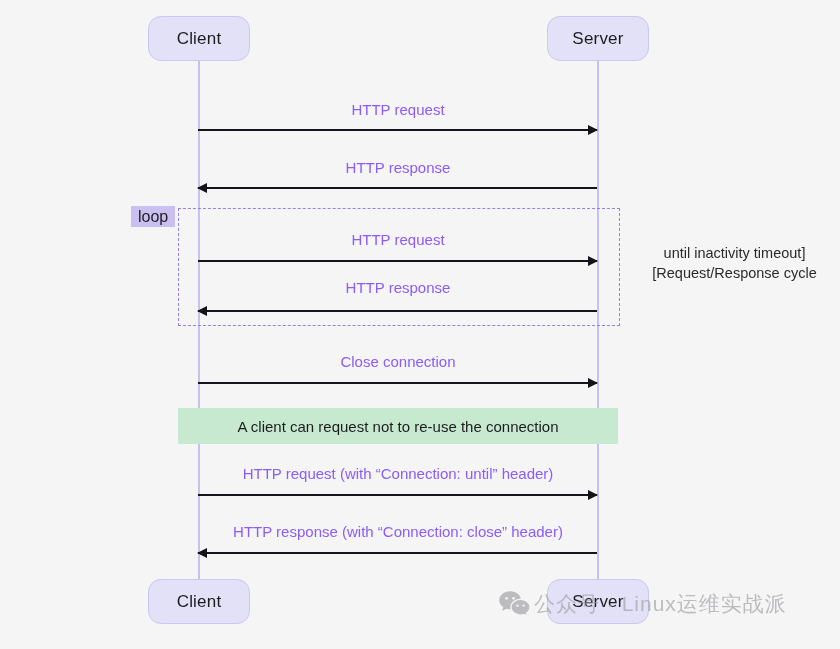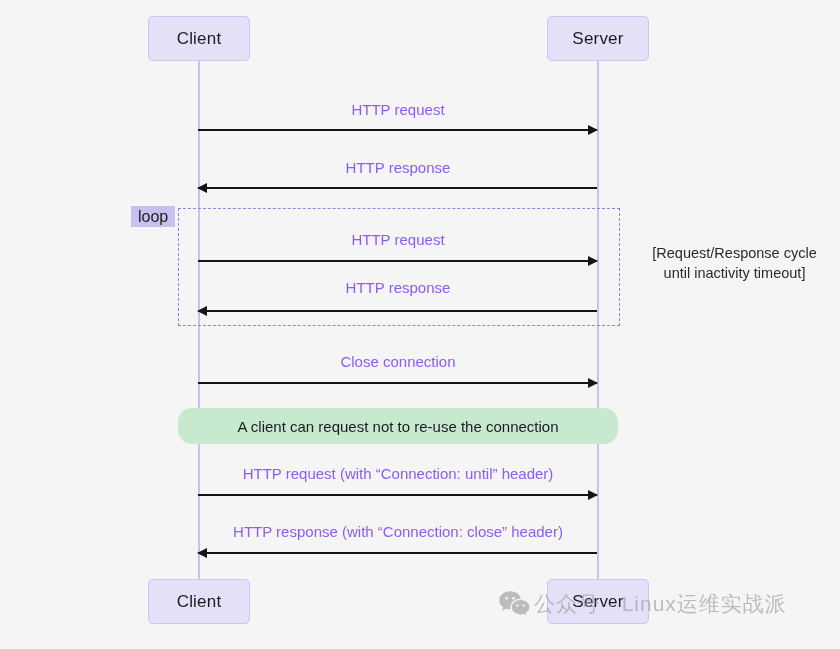--- a/index.html
+++ b/index.html
@@ -21,21 +21,21 @@
     height: 649px;
   }
 
   
   .participant {
     position: absolute;
     width: 102px;
     height: 45px;
     background: #e3e1f8;
     border: 1px solid #cbc6f2;
-    border-radius: 5px;
+    border-radius: 13px;
     display: flex;
     align-items: center;
     justify-content: center;
     box-sizing: border-box;
     font-size: 17px;
     color: #1c1c1e;
     letter-spacing: .2px;
   }
   .p-client-top { left: 148px; top: 16px; }
   .p-server-top { left: 547px; top: 16px; }
@@ -139,21 +139,20 @@
     top: 408px;
     width: 440px;
     height: 36px;
     background: #c7e9d0;
     display: flex;
     align-items: center;
     justify-content: center;
     font-size: 15px;
     color: #1c1c1e;
     box-sizing: border-box;
-    border-radius: 14px;
   }
 
   
   .watermark {
     position: absolute;
     left: 498px;
     top: 590px;
     display: flex;
     align-items: center;
     gap: 2px;
@@ -193,22 +192,22 @@
   <div class="msg-label" style="top:159px">HTTP response</div>
   <div class="arrow left" style="top:183px">
     <div class="shaft"></div>
     <div class="head"></div>
   </div>
 
   <div class="loop-frame"></div>
   <div class="loop-label">loop</div>
 
   <div class="loop-note">
+    <div>until inactivity timeout]</div>
     <div>[Request/Response cycle</div>
-    <div>until inactivity timeout]</div>
   </div>
 
   <div class="msg-label" style="top:231px">HTTP request</div>
   <div class="arrow right" style="top:256px">
     <div class="shaft"></div>
     <div class="head"></div>
   </div>
 
   <div class="msg-label" style="top:279px">HTTP response</div>
   <div class="arrow left" style="top:306px">

